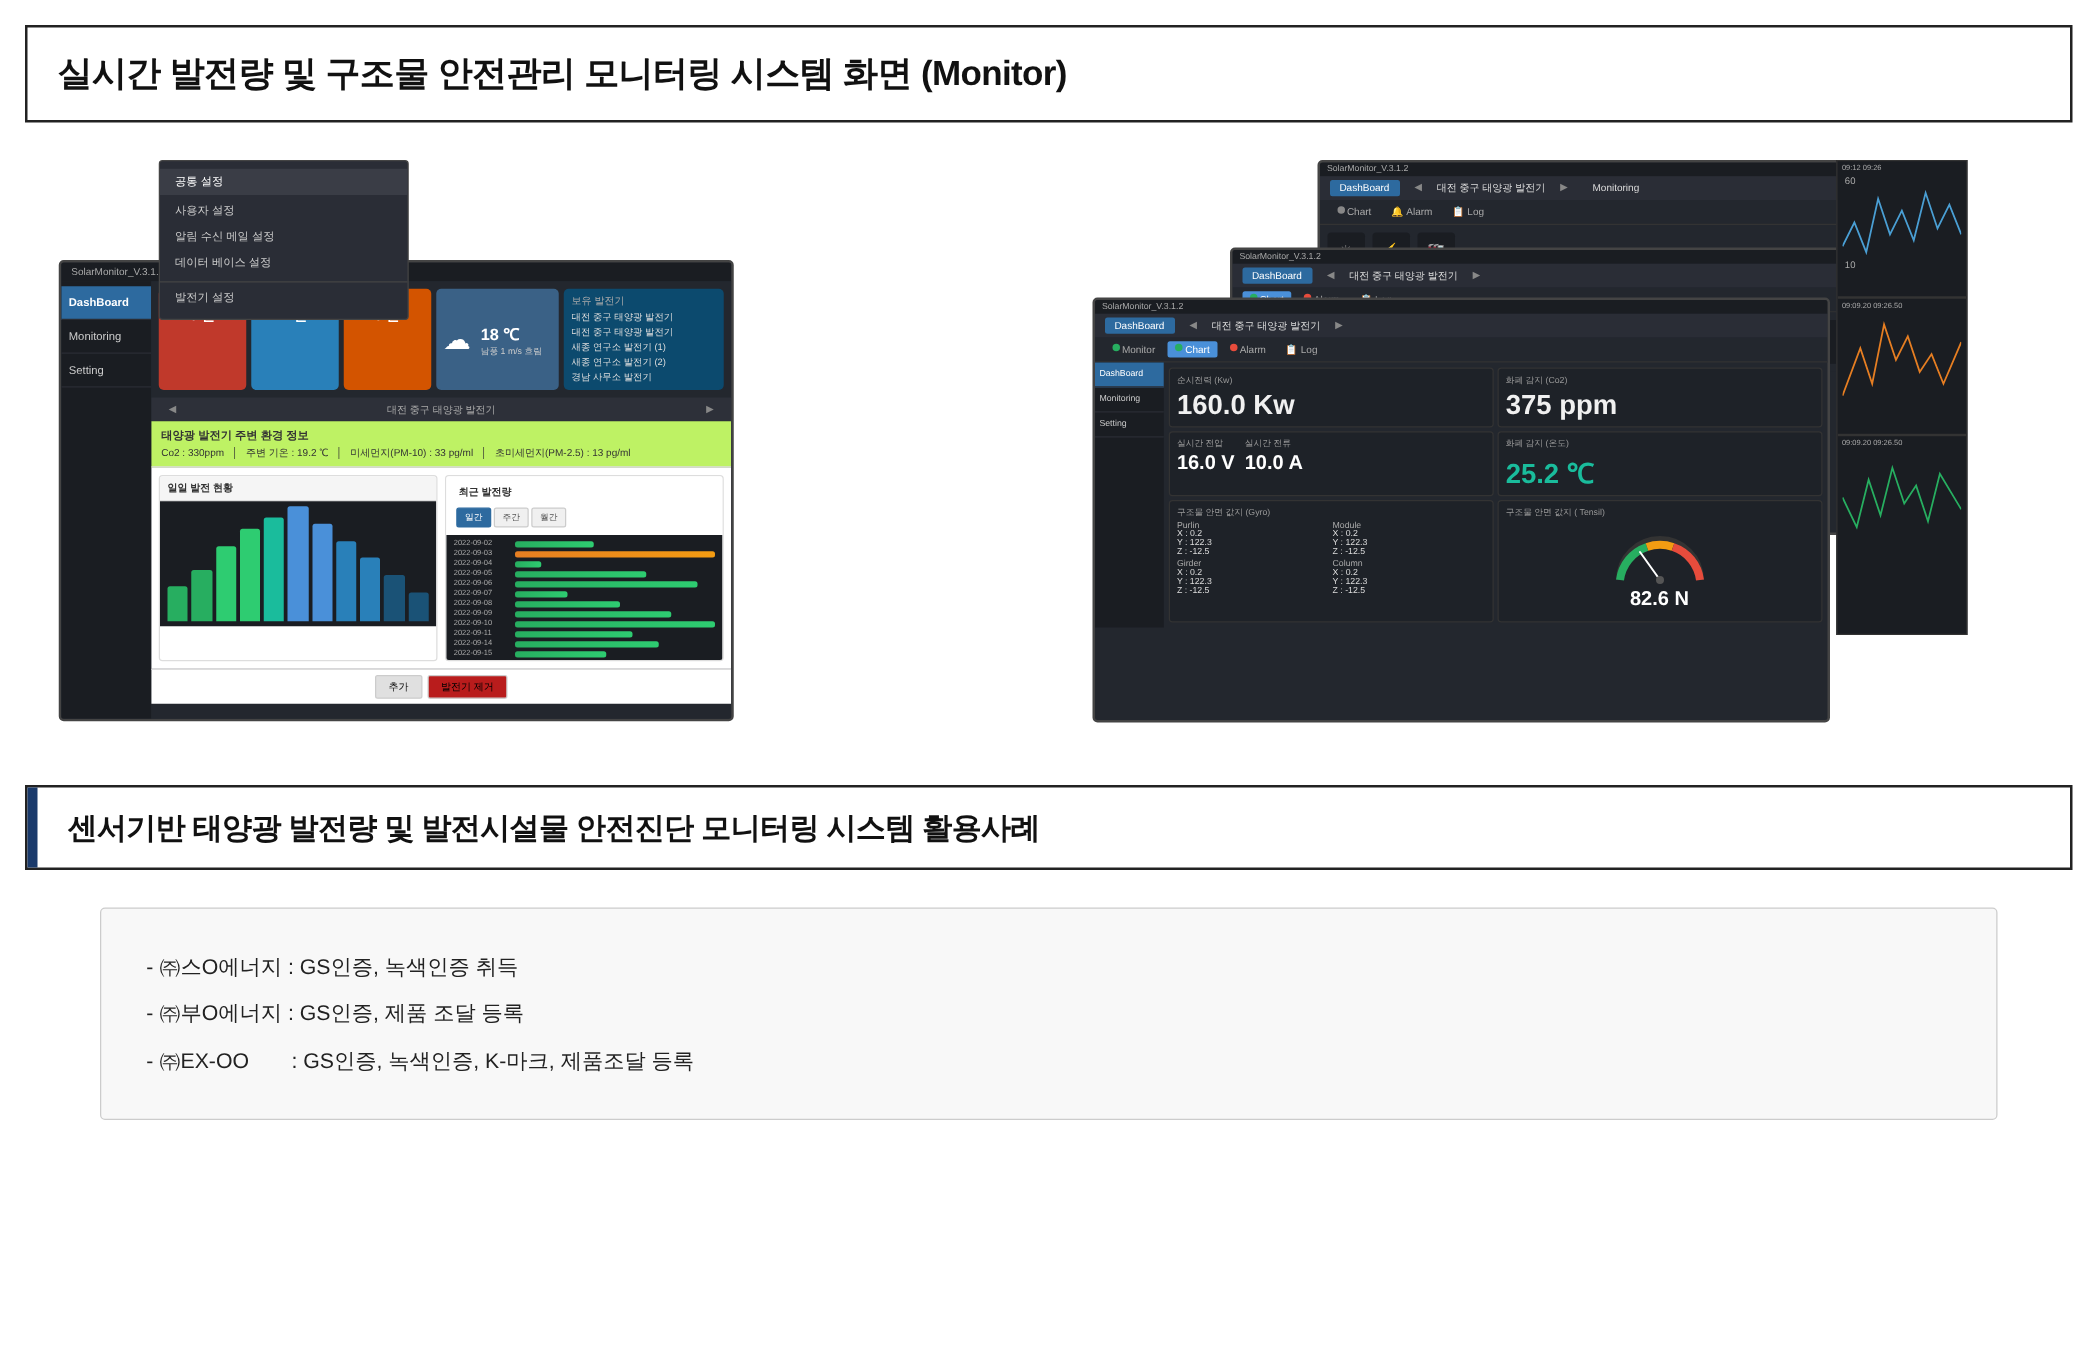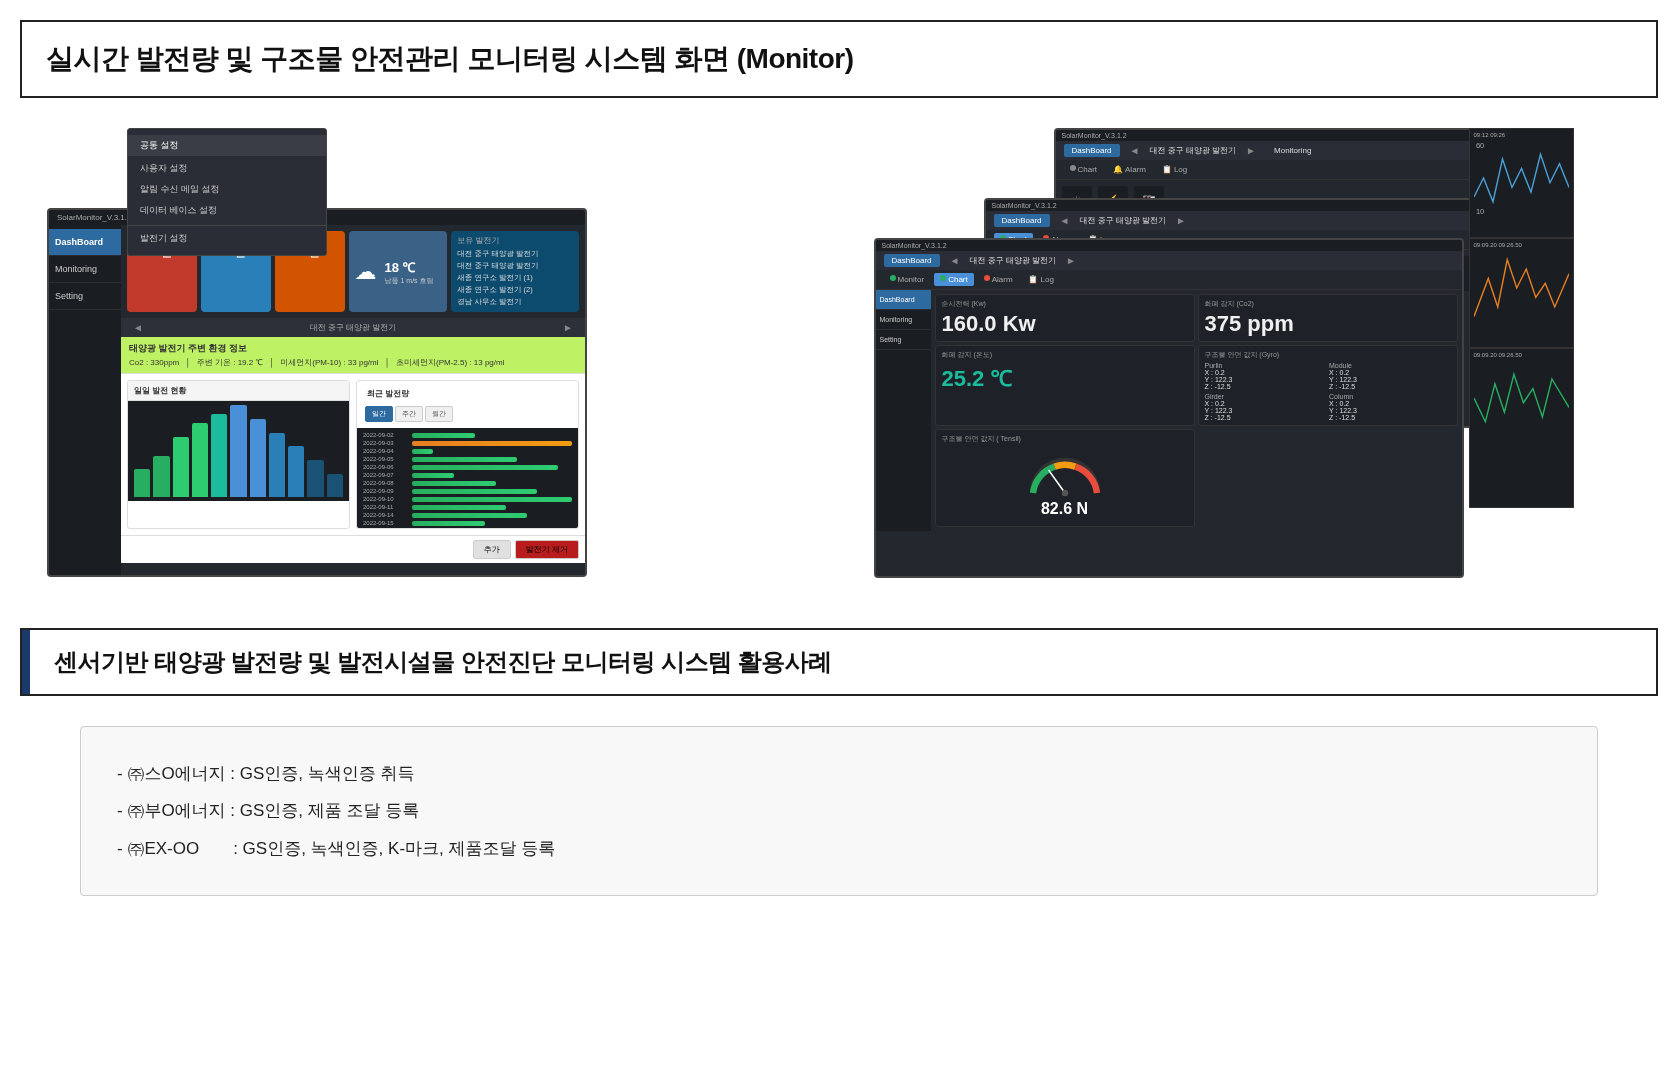--- a/index.html
+++ b/index.html
@@ -614,21 +614,21 @@
                   <div class="bar-h" style="width:55%;"></div>
                 </div>
                 <div class="row">
                   <span class="date">2022-09-15</span>
                   <div class="bar-h" style="width:35%;"></div>
                 </div>
               </div>
             </div>
           </div>
 
-          <div style="display:flex; gap:4px; padding:4px 6px; background:#fff; border-top:1px solid #ddd; justify-content:flex-end;">
+          <div style="display:flex; gap:4px; padding:4px 6px; background:#fff; border-top:1px solid #ddd; justify-content:center;">
             <button style="padding:3px 10px; font-size:8px; background:#e0e0e0; border:1px solid #ccc; border-radius:2px; cursor:pointer;">추가</button>
             <button style="padding:3px 10px; font-size:8px; background:#b91c1c; border:1px solid #ccc; border-radius:2px; cursor:pointer;">발전기 제거</button>
           </div>
         </div>
       </div>
     </div>
   </div>
 
   <div class="screen-right">
     <div class="monitor-stack">
@@ -747,20 +747,32 @@
             <div class="data-card">
               <div class="card-label">순시전력 (Kw)</div>
               <div class="card-value large">160.0 Kw</div>
             </div>
 
             <div class="data-card">
               <div class="card-label">화폐 감지 (Co2)</div>
               <div class="card-value large">375 ppm</div>
             </div>
 
+            <div class="data-card" style="grid-column: span 1;">
+              <div style="display:flex; gap:8px;">
+                <div>
+                  <div class="card-label">실시간 전압</div>
+                  <div class="card-value medium">16.0 V</div>
+                </div>
+                <div>
+                  <div class="card-label">실시간 전류</div>
+                  <div class="card-value medium">10.0 A</div>
+                </div>
+              </div>
+            </div>
 
             <div class="data-card">
               <div class="card-label">화폐 감지 (온도)</div>
               <div class="card-value large teal">25.2 ℃</div>
             </div>
 
             <div class="data-card">
               <div class="card-label">구조물 안면 값지 (Gyro)</div>
               <div class="struct-grid">
                 <div class="struct-item">

